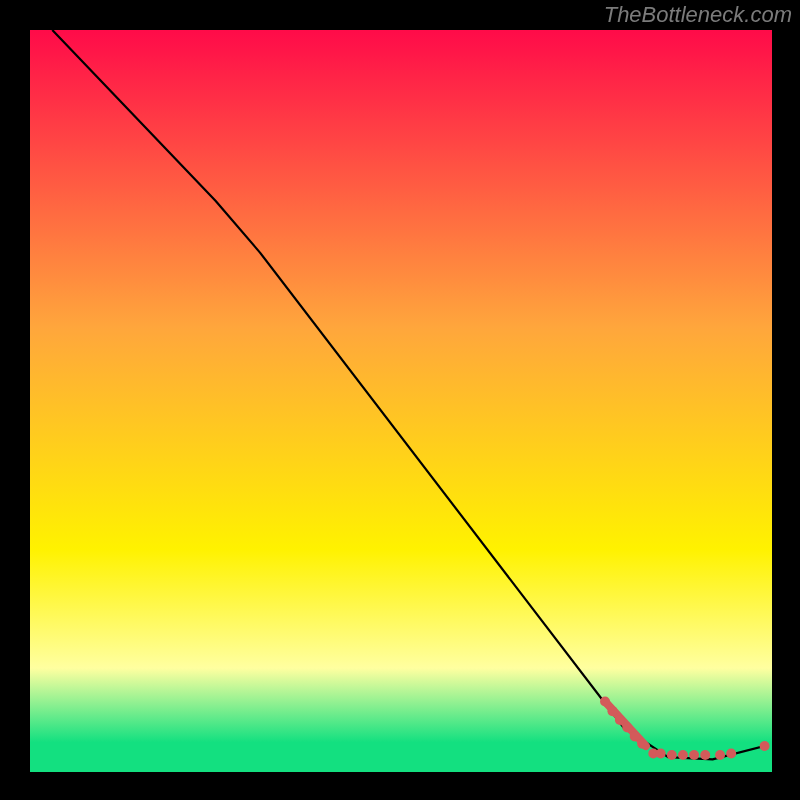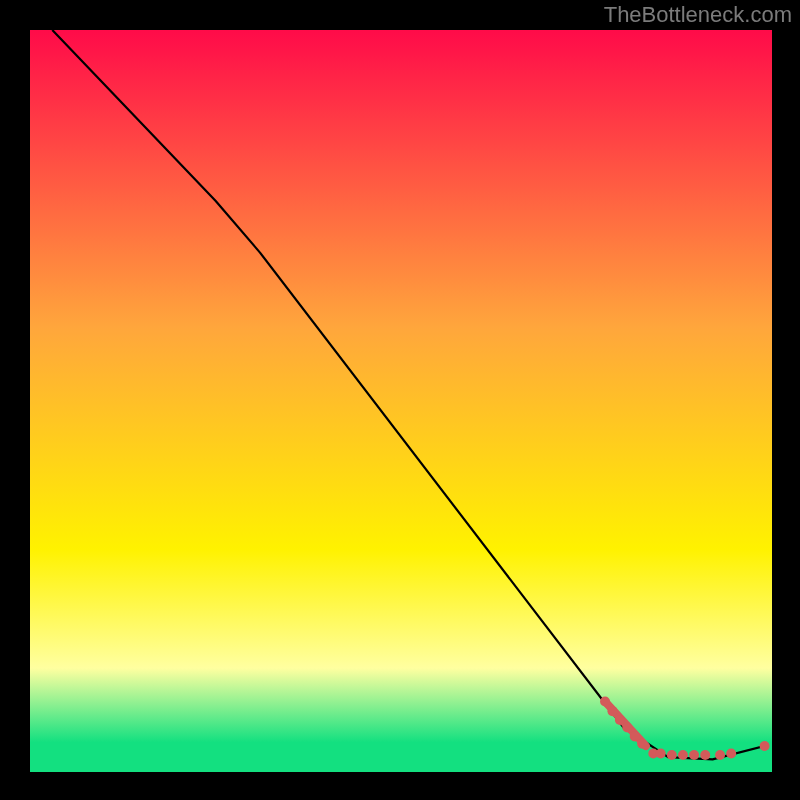--- a/index.html
+++ b/index.html
@@ -8,20 +8,21 @@
     background: #fff;
     width: 800px;
     height: 800px;
     overflow: hidden;
     font-family: Arial, Helvetica, sans-serif;
   }
   .wrap {
     width: 800px;
     height: 704px;
     position: relative;
+    font-style: italic;
   }
   .watermark {
     position: absolute;
     top: 2px;
     right: 8px;
     font-size: 22px;
     color: #7b7b7b;
     font-weight: 400;
     letter-spacing: 0;
     z-index: 5;

